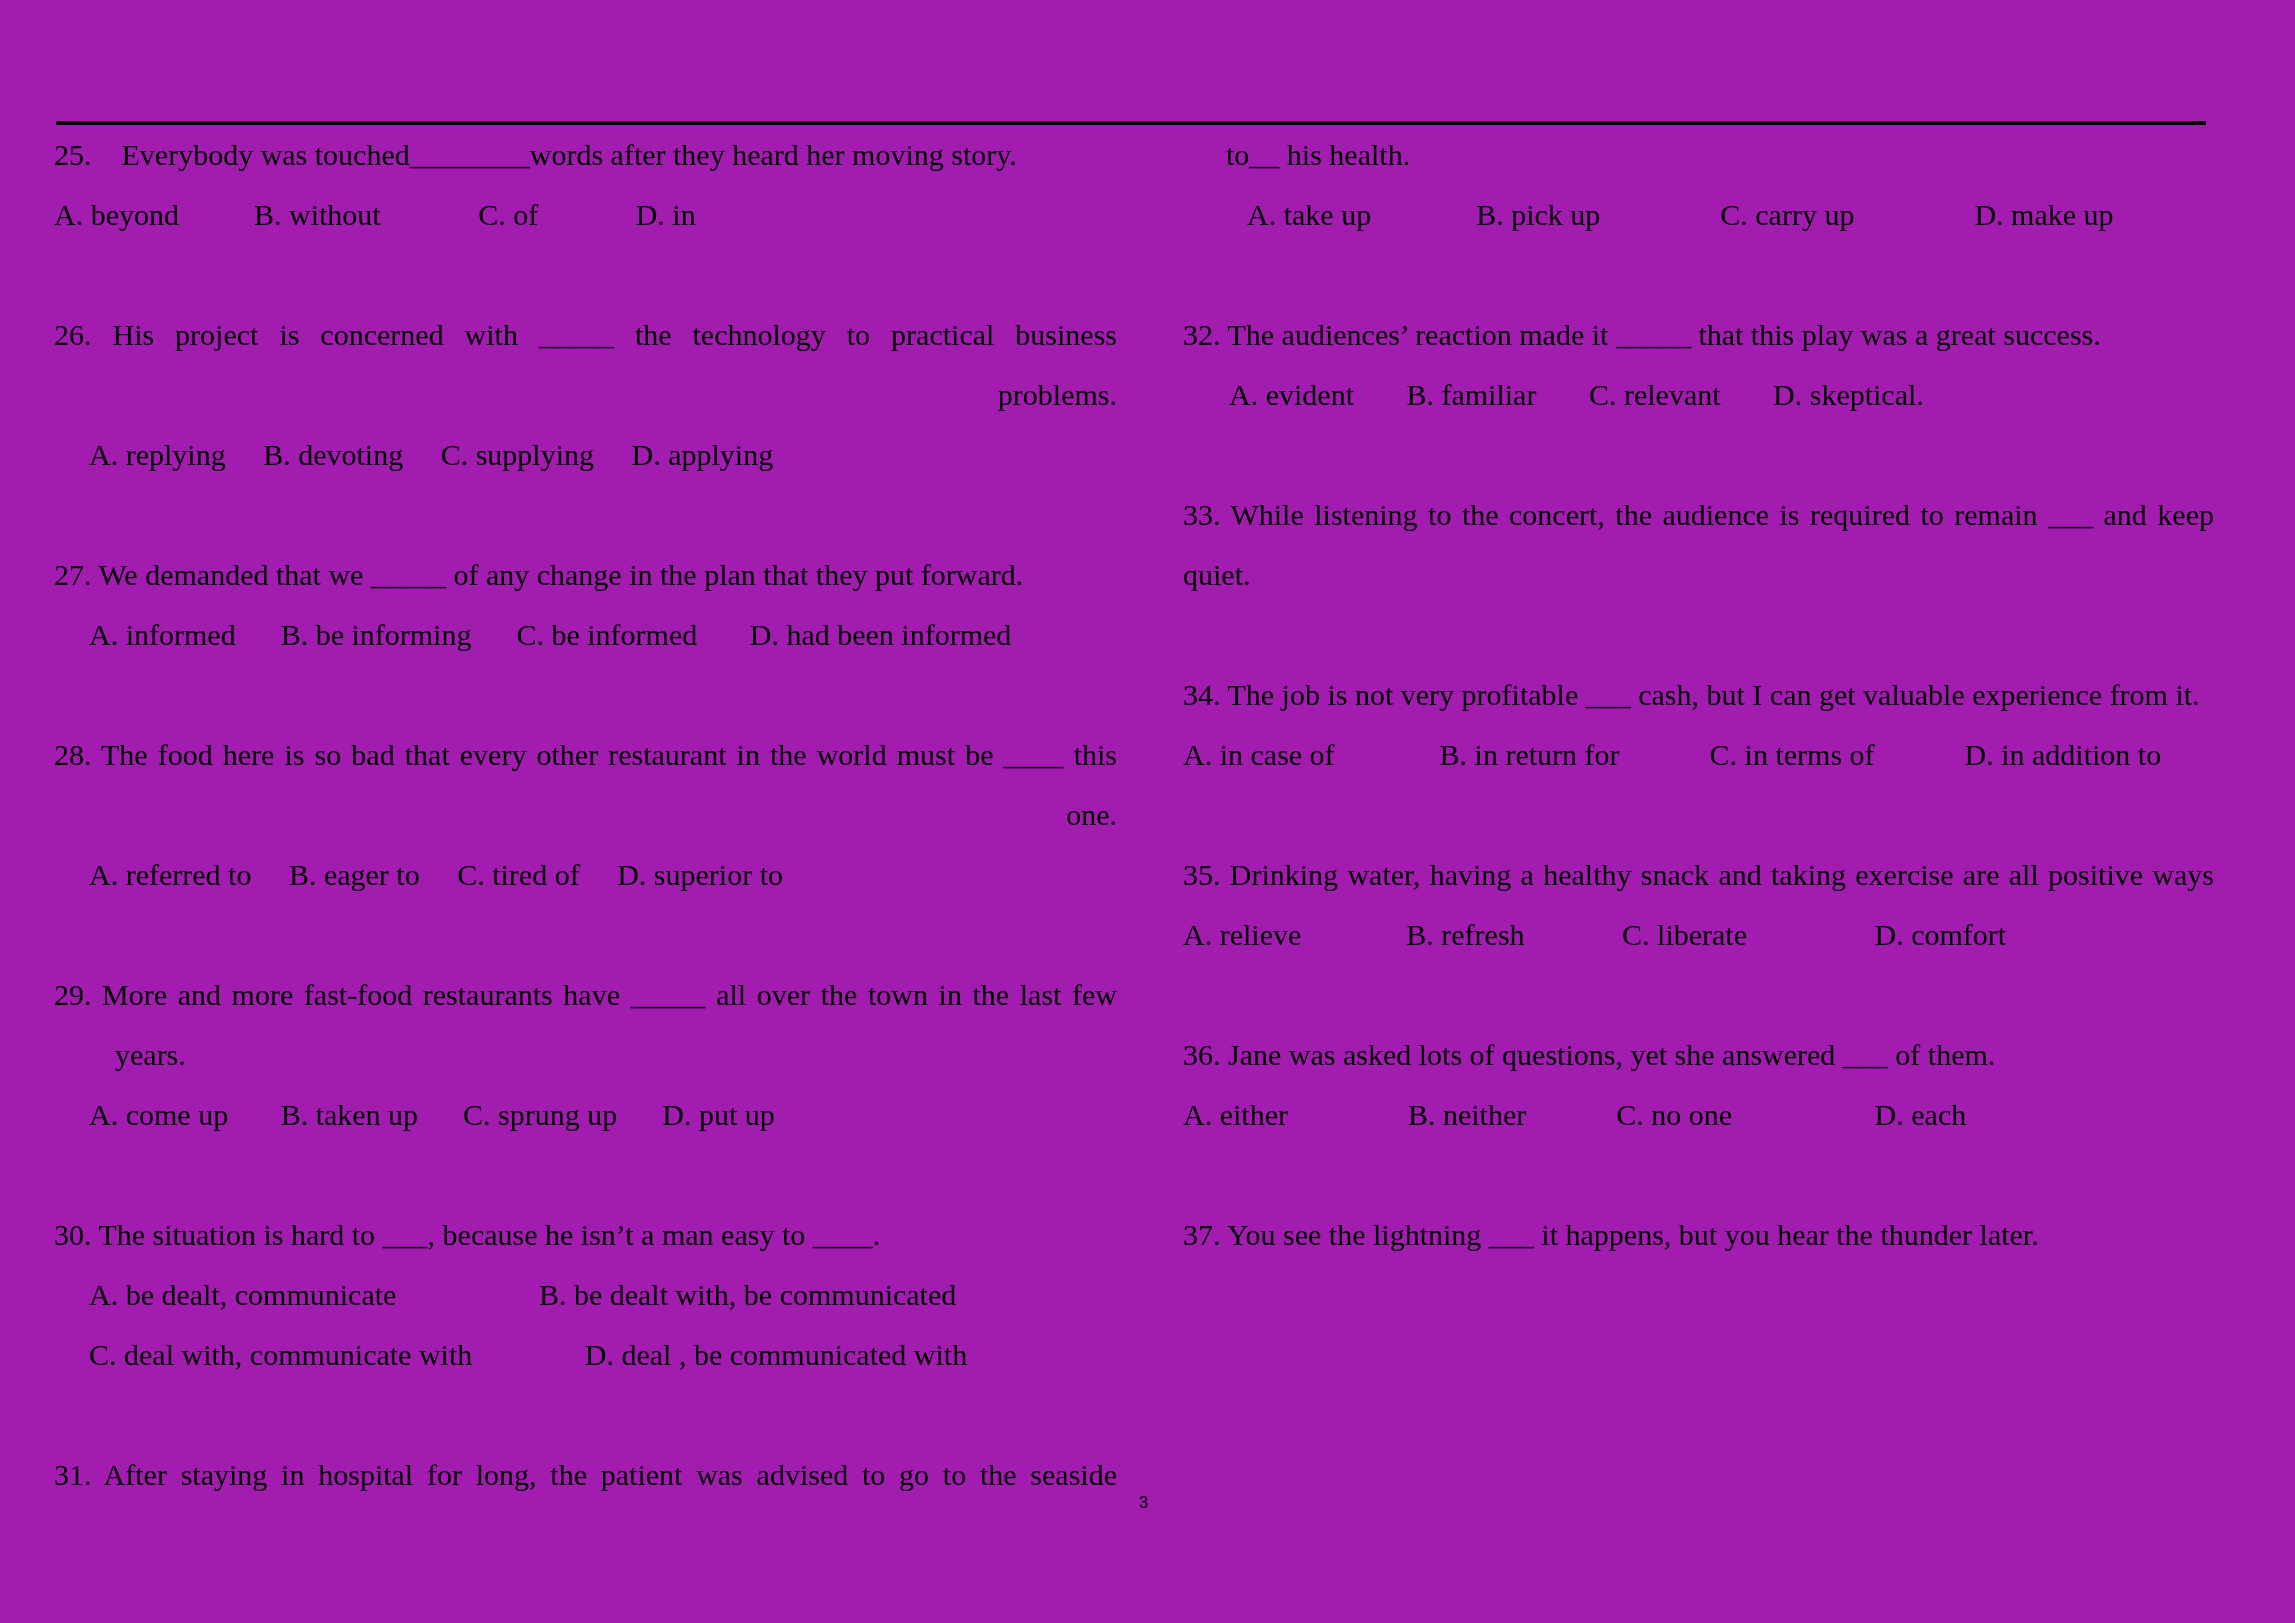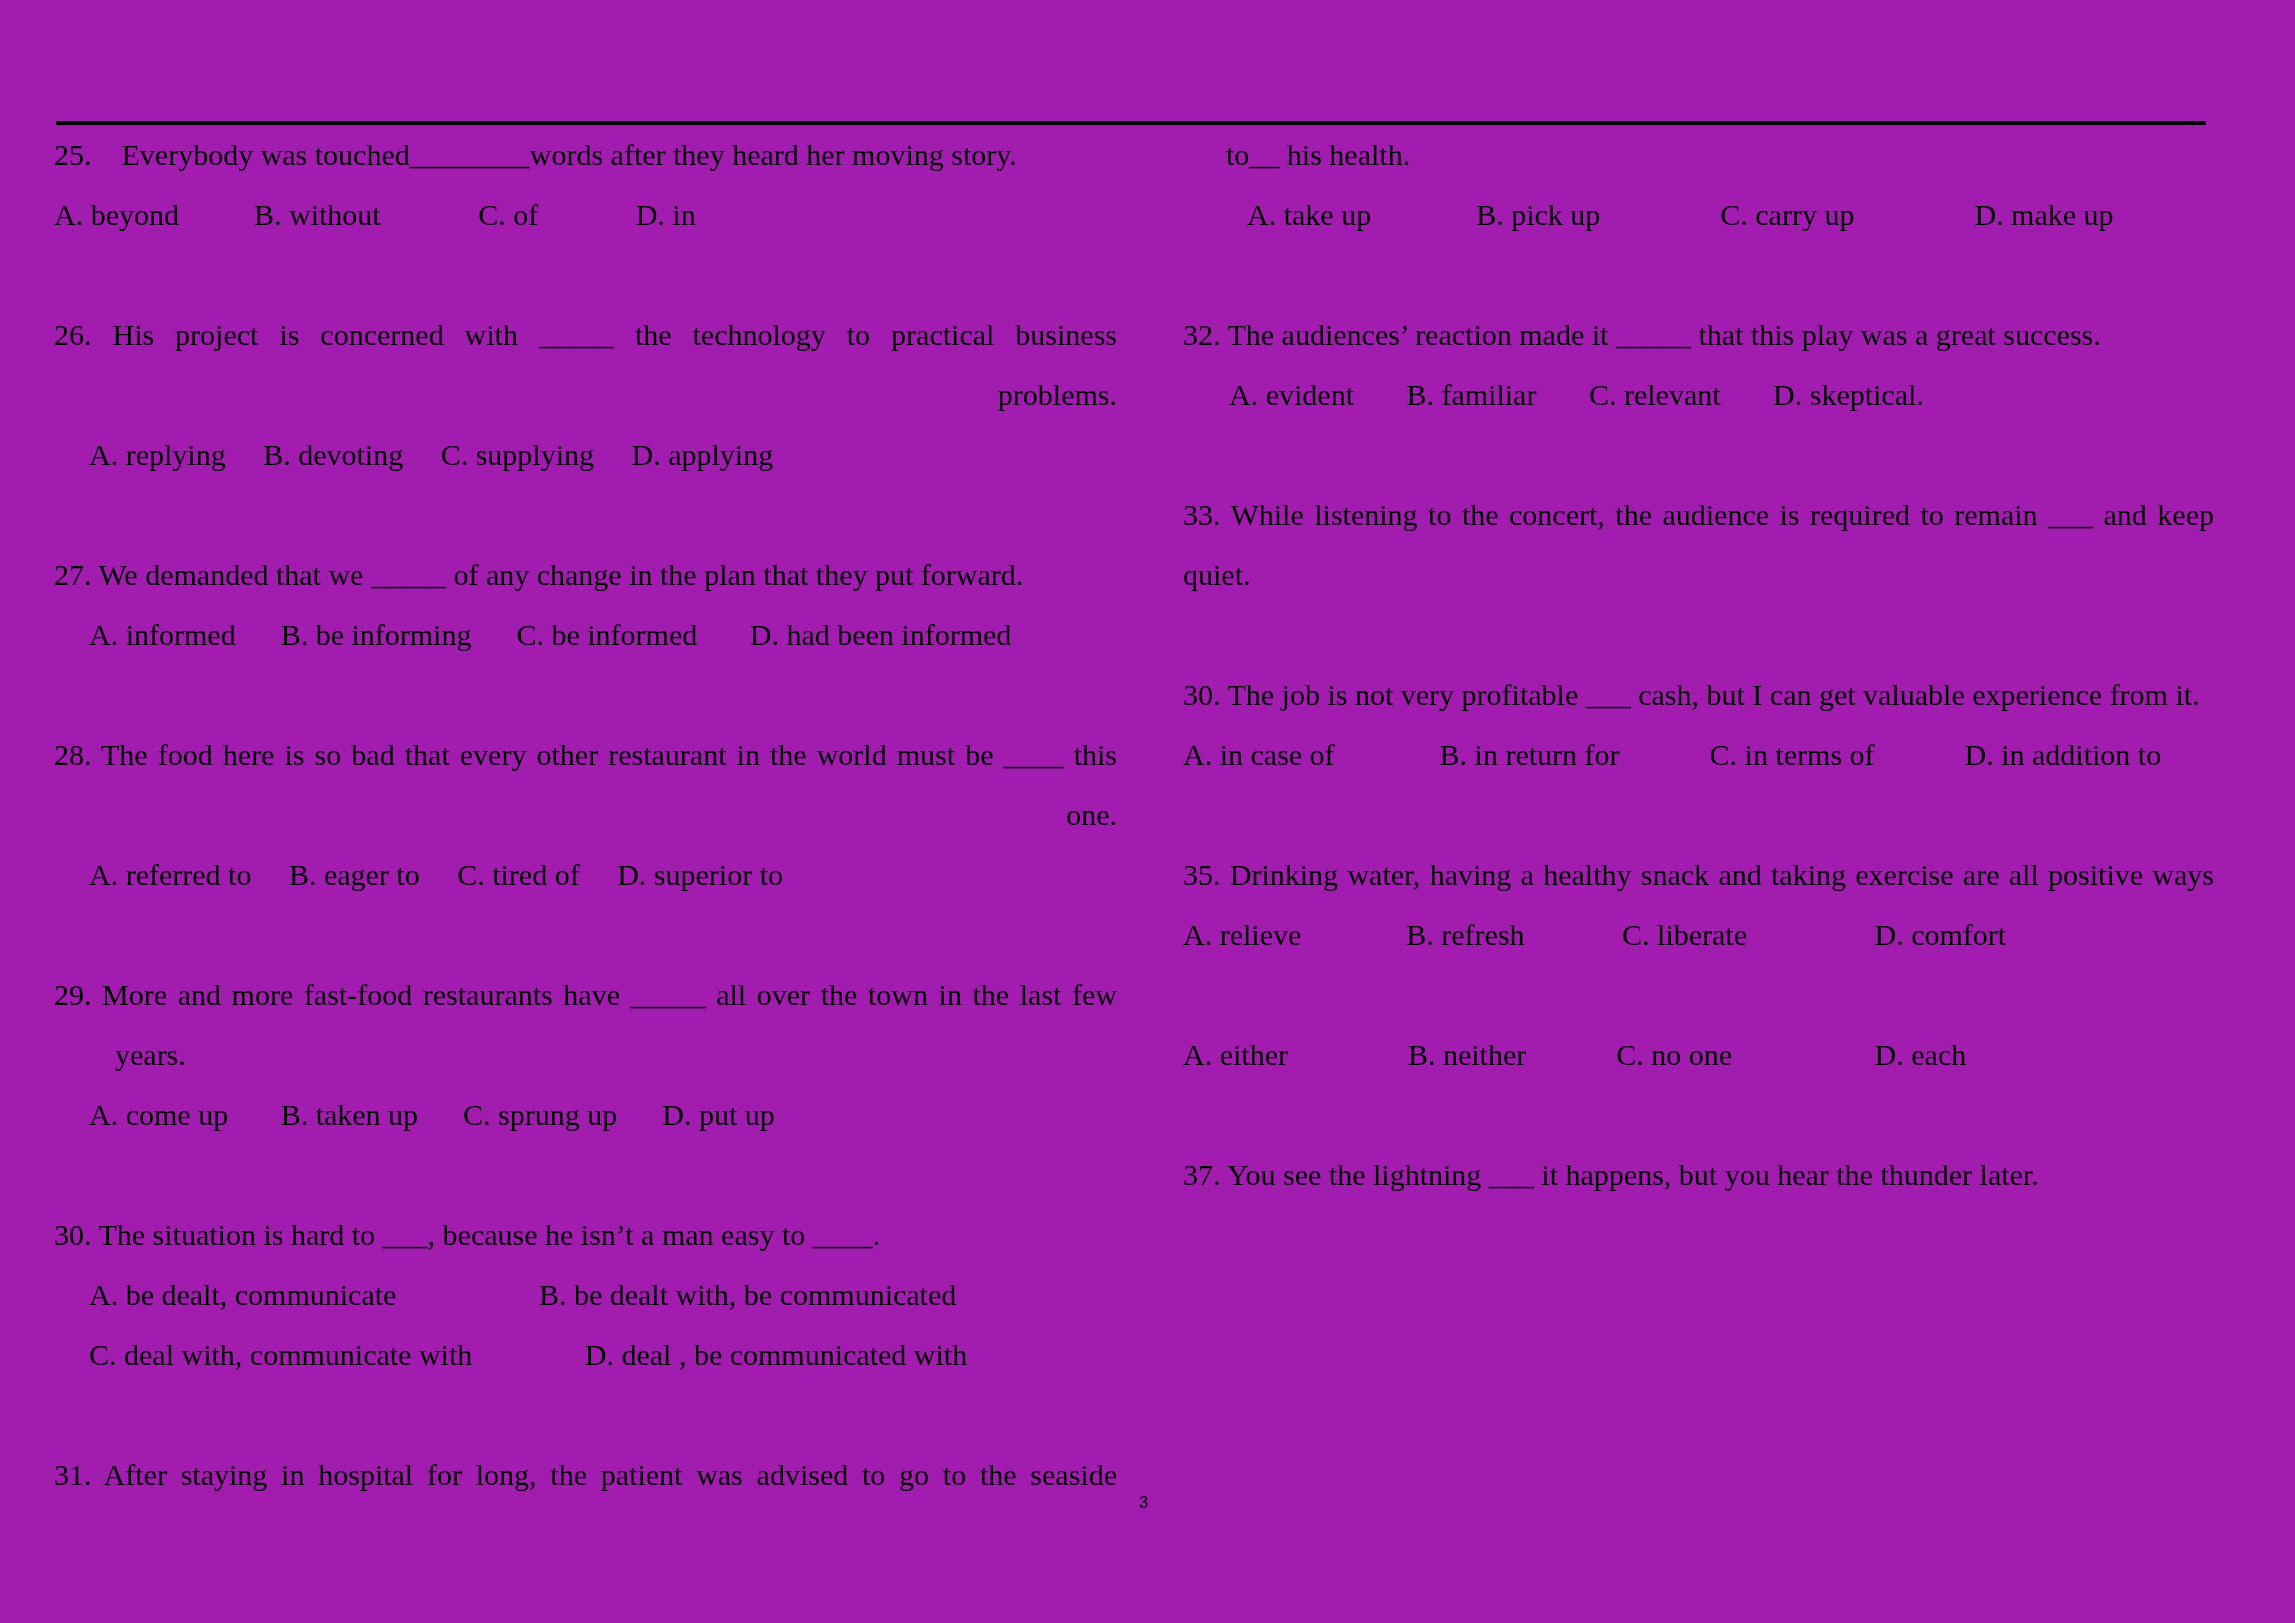--- a/index.html
+++ b/index.html
@@ -87,26 +87,27 @@
   <div class="col col-right">
     <div class="line ind-cont">to__ his health.</div>
     <div class="line ind-ropt">A. take up              B. pick up                C. carry up                D. make up</div>
     <div class="line"></div>
     <div class="line">32. The audiences’ reaction made it _____ that this play was a great success.</div>
     <div class="line ind-ropt2">A. evident       B. familiar       C. relevant       D. skeptical.</div>
     <div class="line"></div>
     <div class="line just">33. While listening to the concert, the audience is required to remain ___ and keep</div>
     <div class="line">quiet.</div>
     <div class="line"></div>
-    <div class="line">30. The job is not very profitable ___ cash, but I can get valuable experience from it.</div>
+    <div class="line">34. The job is not very profitable ___ cash, but I can get valuable experience from it.</div>
     <div class="line">A. in case of              B. in return for            C. in terms of            D. in addition to</div>
     <div class="line"></div>
     <div class="line just">35. Drinking water, having a healthy snack and taking exercise are all positive ways</div>
     <div class="line">A. relieve              B. refresh             C. liberate                 D. comfort</div>
     <div class="line"></div>
+    <div class="line">36. Jane was asked lots of questions, yet she answered ___ of them.</div>
     <div class="line">A. either                B. neither            C. no one                   D. each</div>
     <div class="line"></div>
     <div class="line">37. You see the lightning ___ it happens, but you hear the thunder later.</div>
   </div>
 
   <div class="pagenum">3</div>
 
 </div>
 
 

